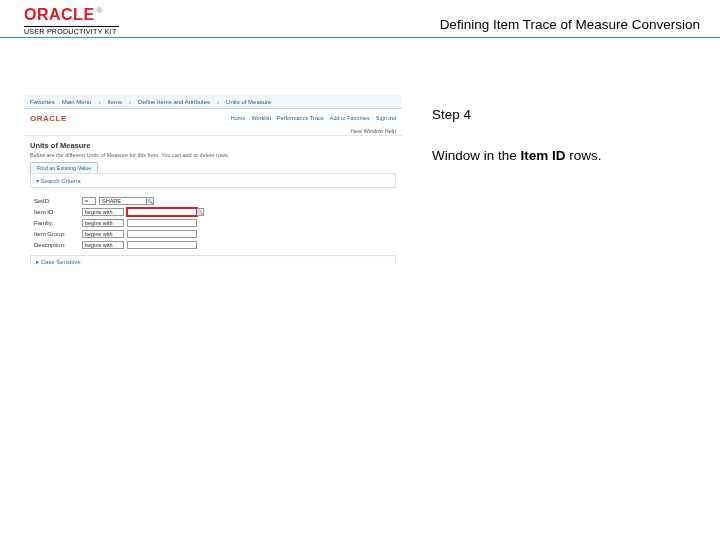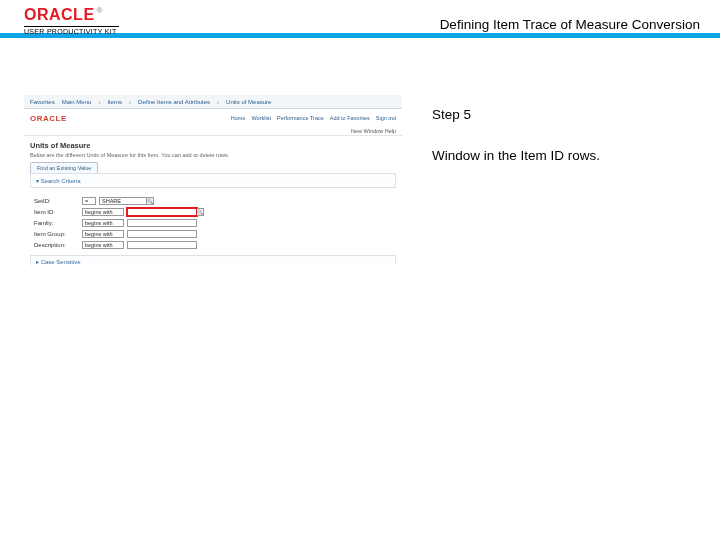--- a/index.html
+++ b/index.html
@@ -1,30 +1,30 @@
 <!DOCTYPE html>
 <html><head>
 <meta charset="utf-8">
 <style>
   * { margin:0; padding:0; box-sizing:border-box; }
   body { font-family: Arial, Helvetica, sans-serif; background:#fff; width:720px; height:540px; position:relative; color:#000; }
 
   
-  .header { position:relative; height:38px; border-bottom:5px solid #0ea5e9; }
+  .header { position:relative; height:38px; border-bottom:1px solid #0ea5e9; }
   .oracle-brand { position:absolute; left:24px; top:6px; }
   .oracle-word { color:#e31b23; font-weight:bold; font-size:16px; letter-spacing:0.5px; font-family: Arial, sans-serif; }
   .oracle-reg { color:#888; font-size:8px; vertical-align:top; margin-left:2px; }
   .oracle-sub { color:#000; font-size:7px; letter-spacing:0.3px; margin-top:2px; display:block; border-top:1px solid #000; padding-top:1px; width:95px; }
   .header-title { position:absolute; right:20px; top:17px; font-size:13.5px; color:#000; }
 
   
   .right-col { position:absolute; left:432px; top:107px; width:270px; }
   .step-label { font-size:13.5px; color:#000; margin-bottom:26px; }
   .instr { font-size:13.5px; color:#000; }
-  .instr b { font-weight:normal; }
+  .instr b { font-weight:bold; }
 
   
   .shot { position:absolute; left:24px; top:95px; width:378px; height:170px; background:#fff; font-size:6px; color:#2a2a2a; overflow:hidden; }
   .s-topbar { background:#f3f6f9; height:14px; border-bottom:1px solid #cfd7e0; display:flex; align-items:center; justify-content:space-between; padding:0 6px; }
   .s-topbar-left, .s-topbar-right { display:flex; gap:7px; }
   .s-topbar span { color:#2b5f8f; white-space:nowrap; }
   .s-topbar .sep { color:#888; }
 
   .s-brandrow { height:18px; display:flex; align-items:center; padding:0 6px; justify-content:space-between; }
   .s-brandrow .o { color:#c74634; font-weight:bold; font-size:8px; letter-spacing:0.5px; }
@@ -58,21 +58,21 @@
 
 <div class="header">
   <div class="oracle-brand">
     <span class="oracle-word">ORACLE</span><span class="oracle-reg">®</span>
     <span class="oracle-sub">USER PRODUCTIVITY KIT</span>
   </div>
   <div class="header-title">Defining Item Trace of Measure Conversion</div>
 </div>
 
 <div class="right-col">
-  <div class="step-label">Step 5</div>
+  <div class="step-label">Step 4</div>
   <div class="instr">
     <span>Window in the </span><b>Item ID</b><span> rows.</span>
   </div>
 </div>
 
 <div class="shot">
   <div class="s-topbar">
     <div class="s-topbar-left">
       <span>Favorites</span>
       <span>Main Menu</span>

